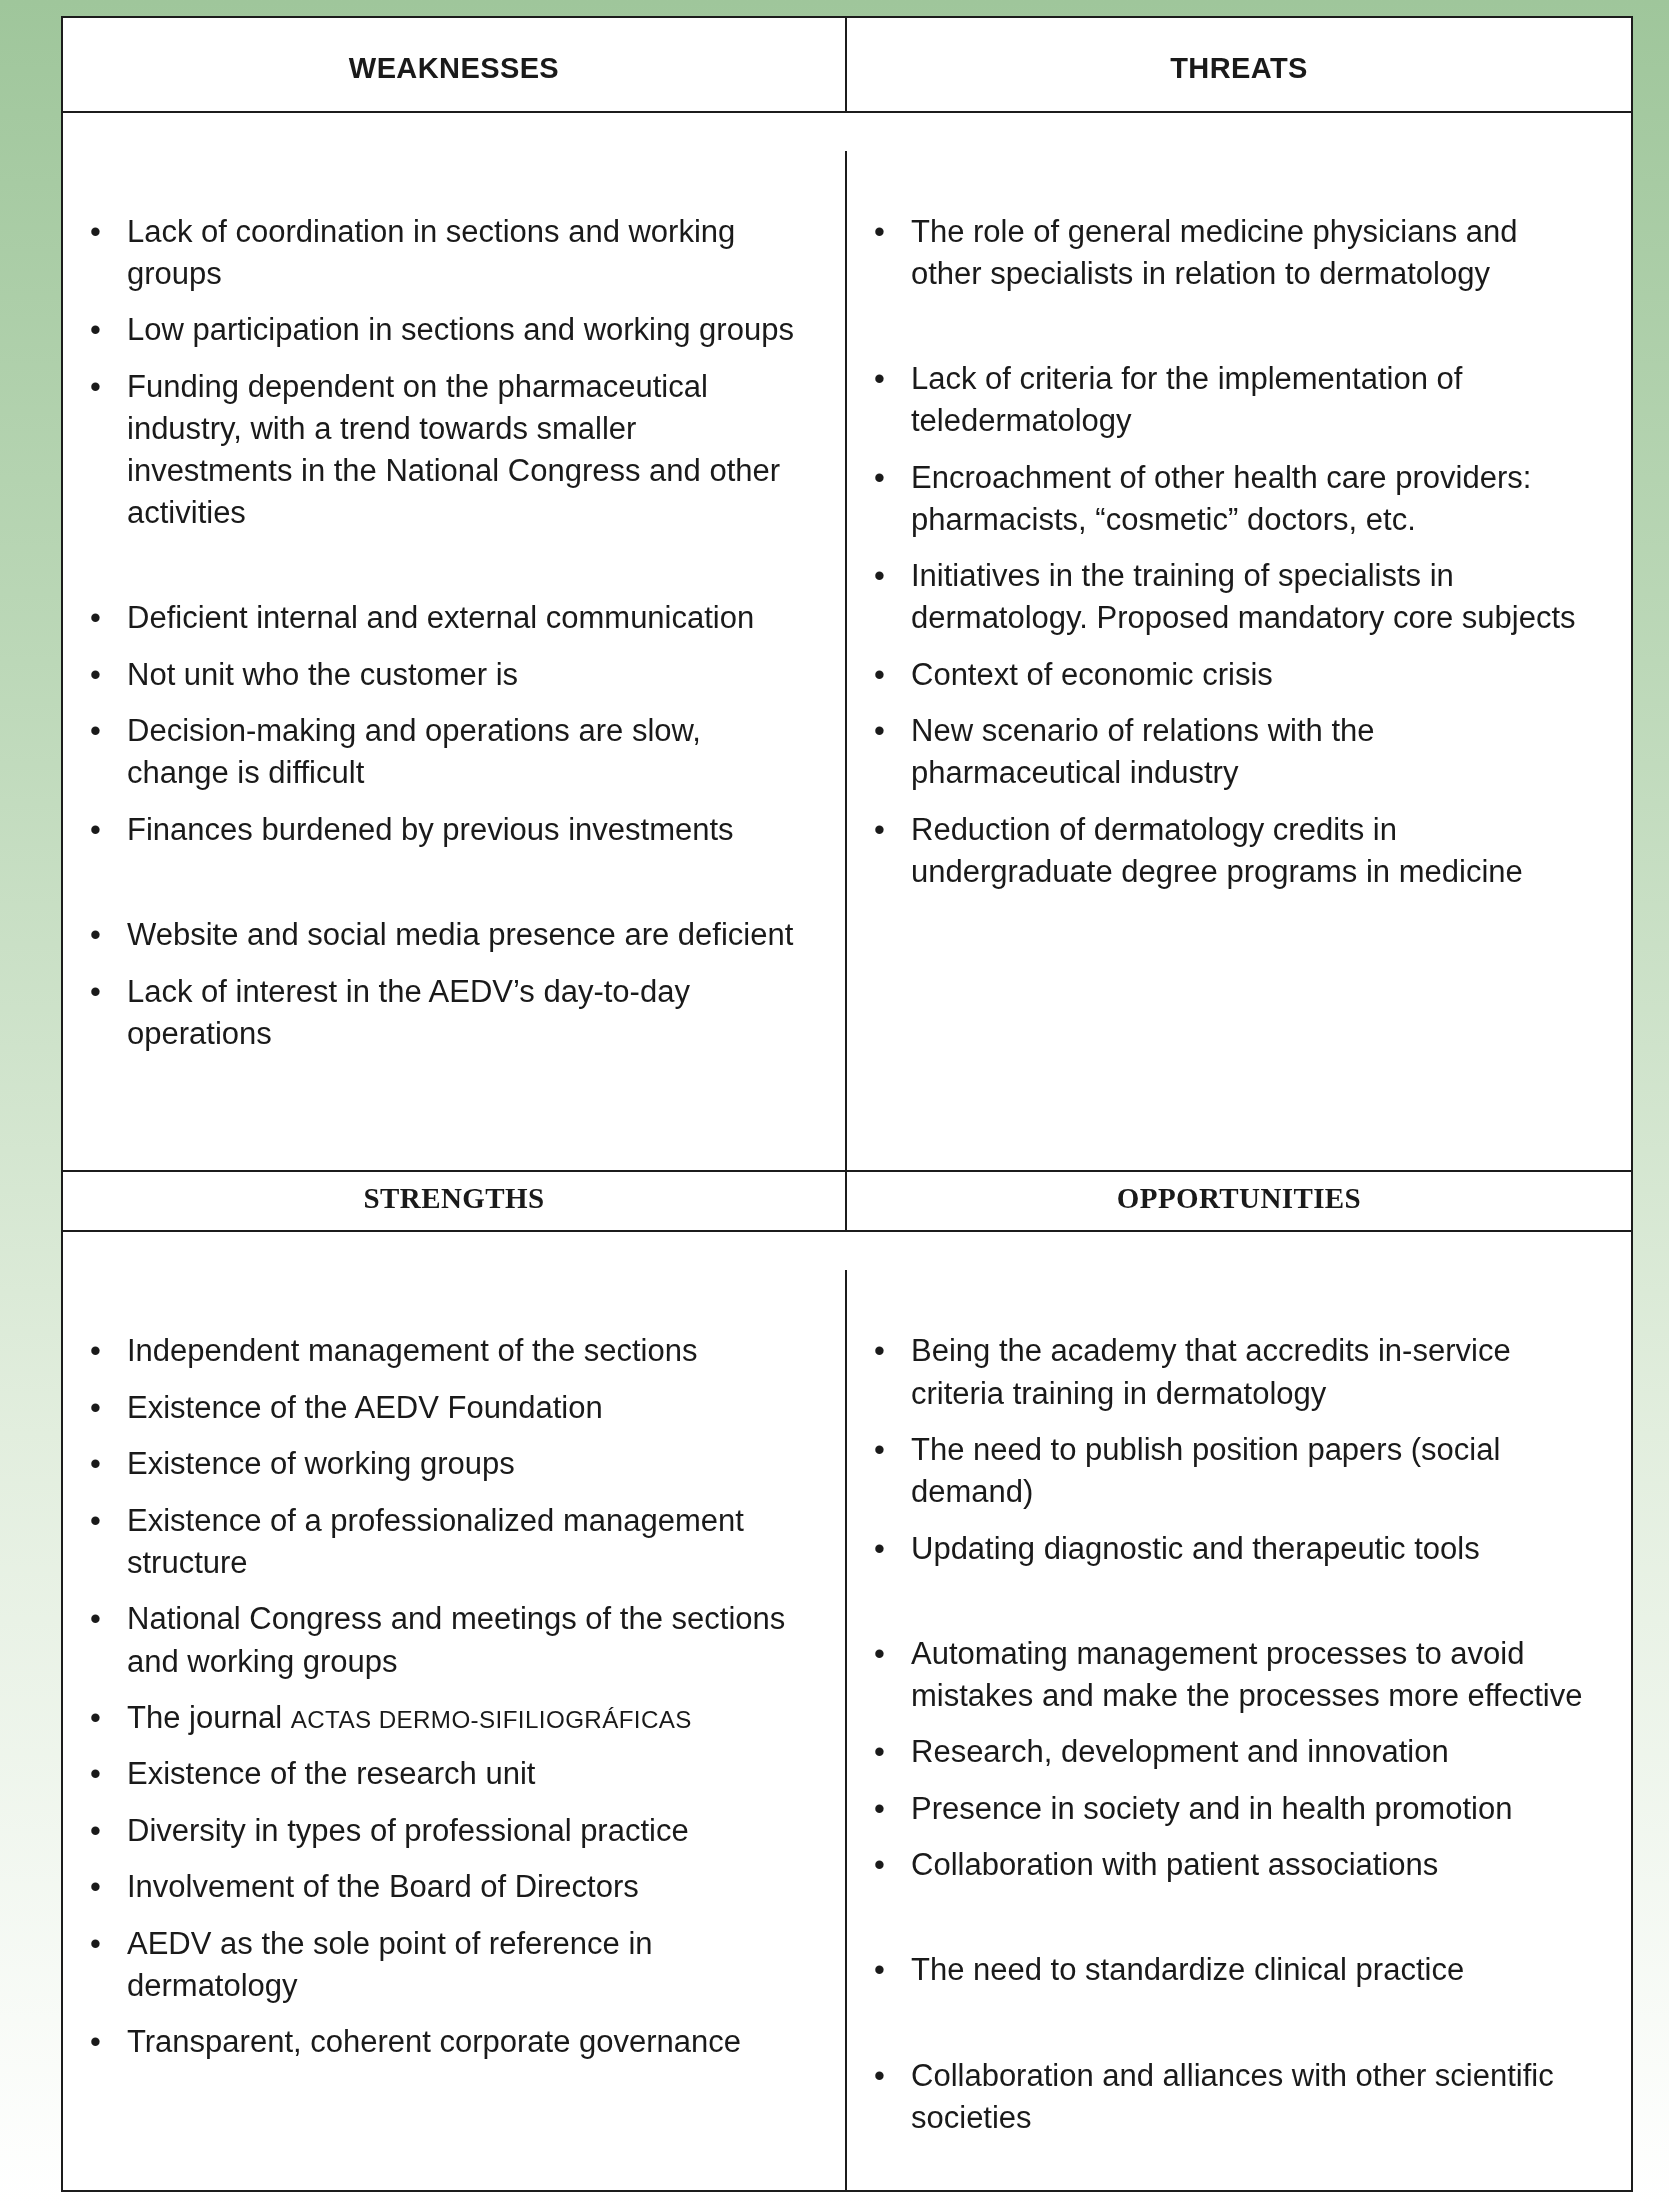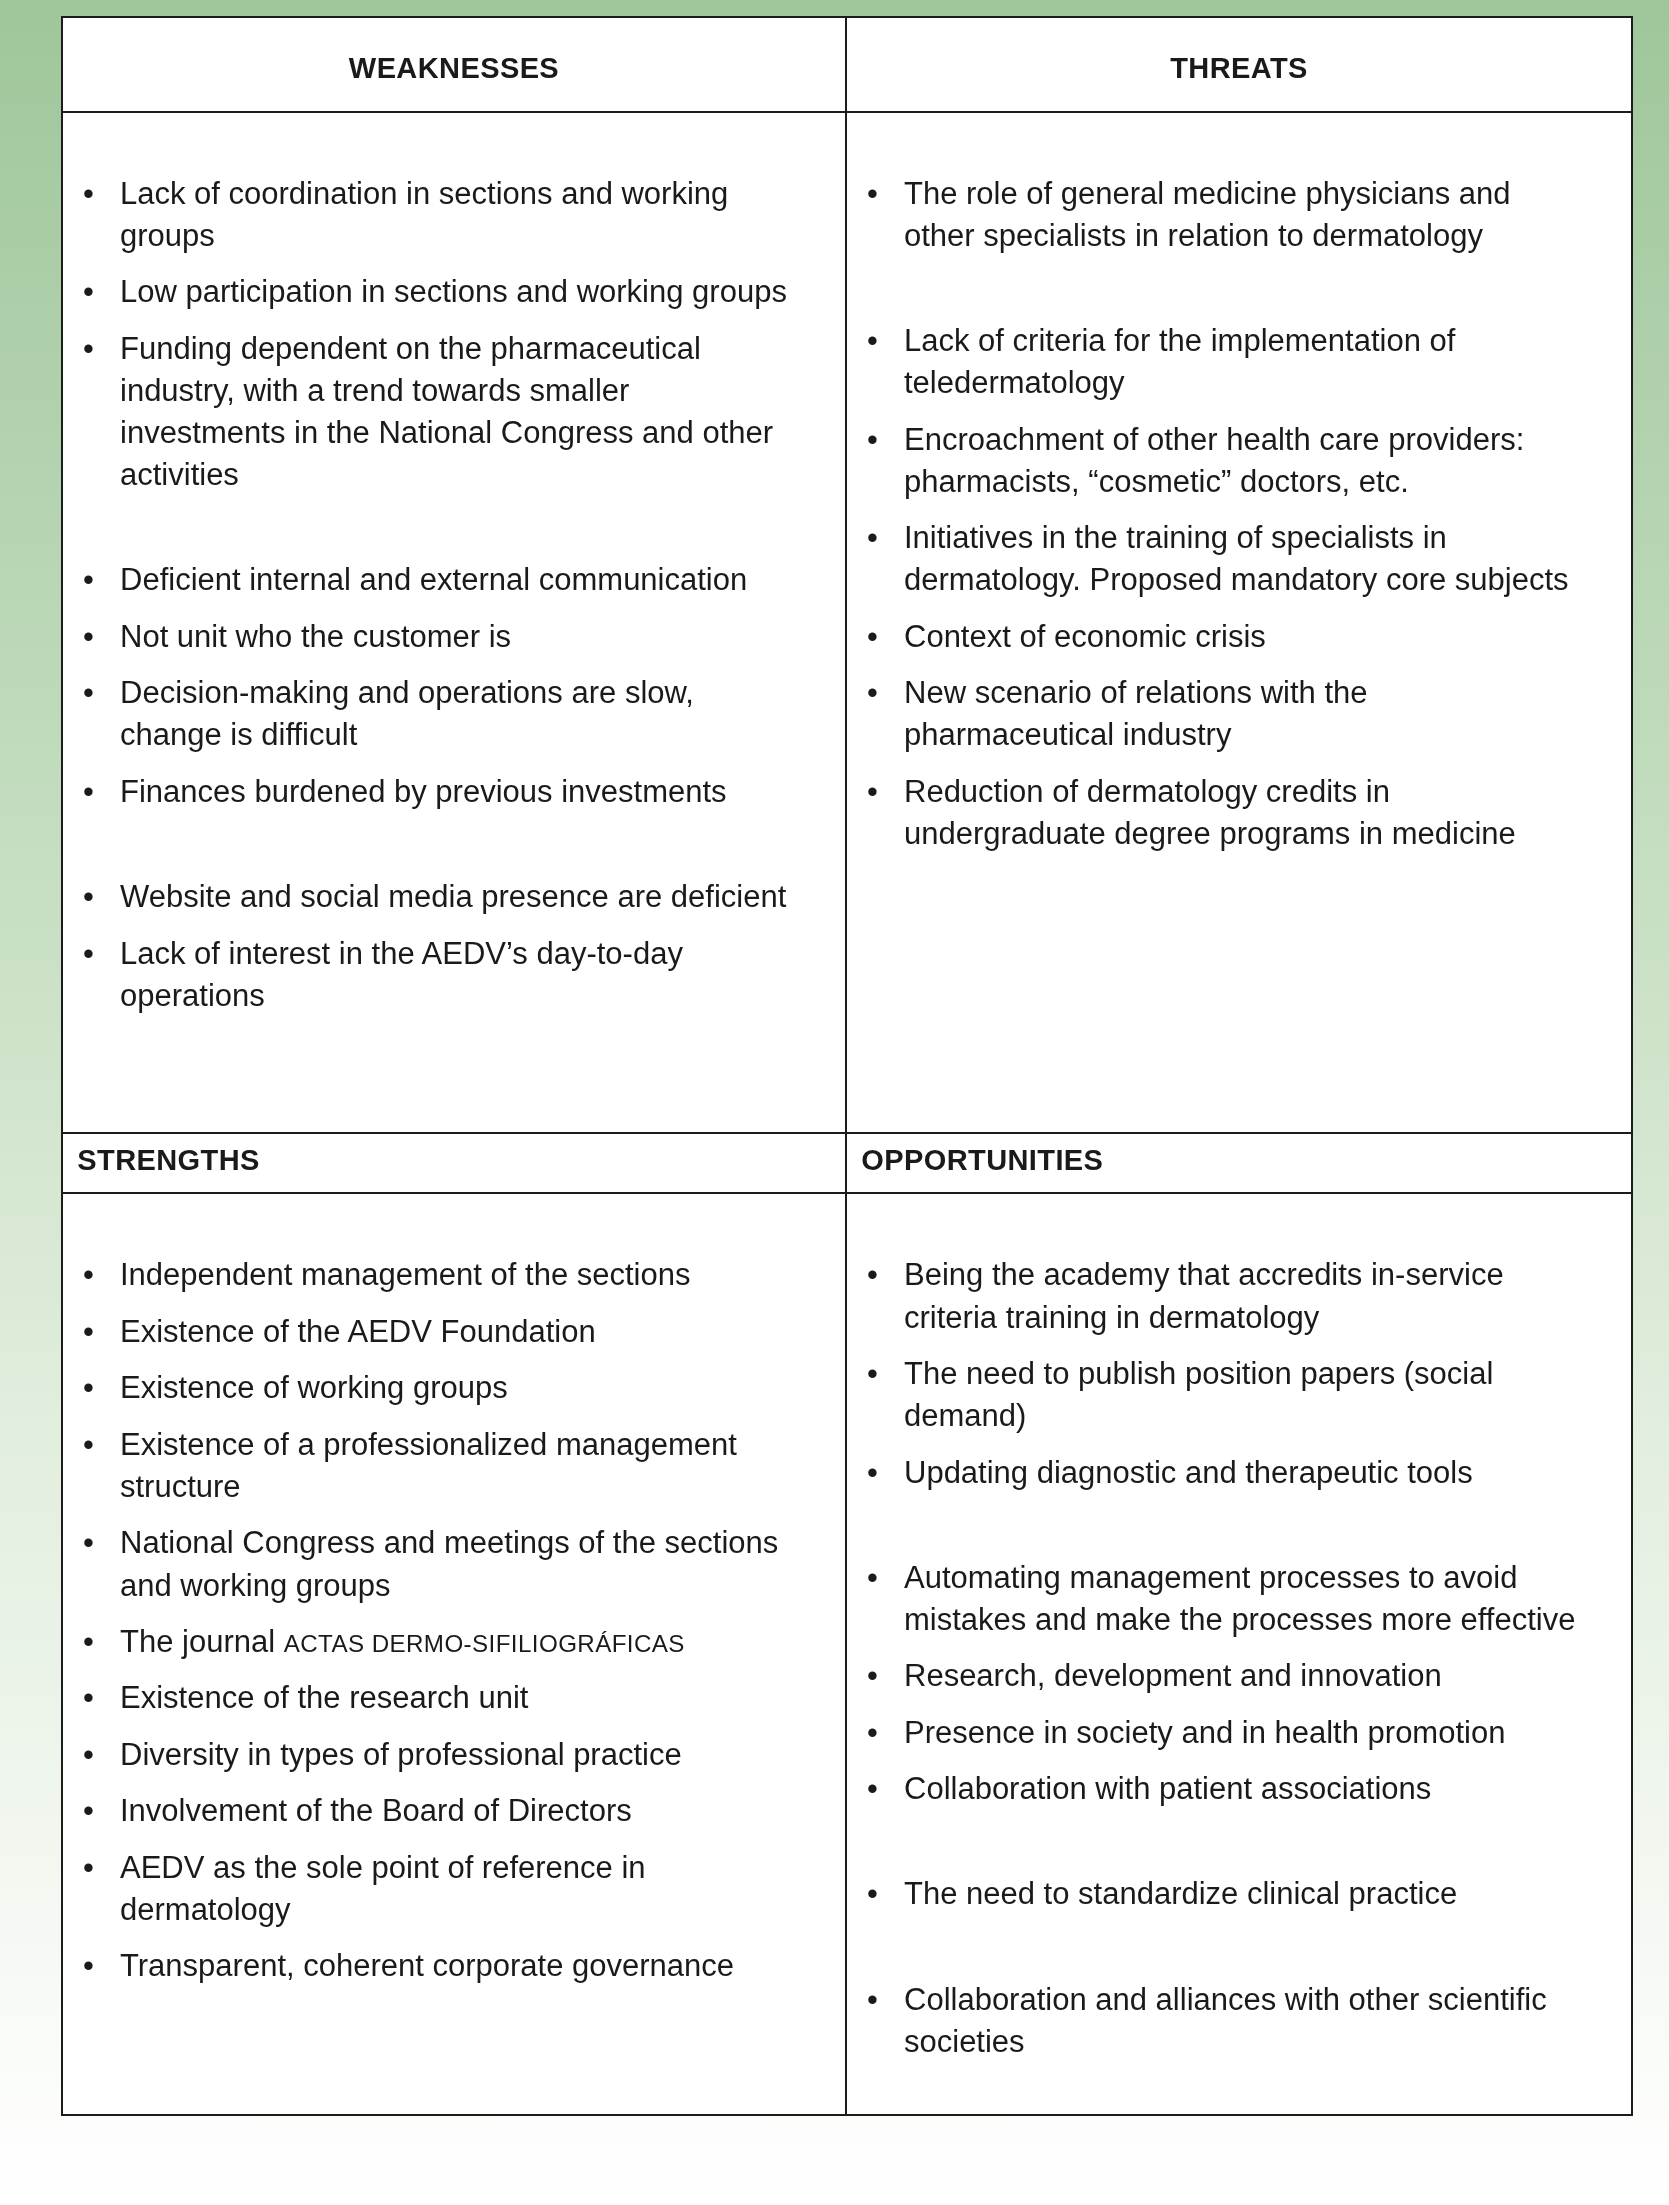--- a/index.html
+++ b/index.html
@@ -36,29 +36,32 @@
   }
   .head-cell {
     border-bottom: 2.1px solid #1c1c1c;
     padding: 34px 14.3px 26px 14.3px;
     text-align: center;
   }
   .head2-cell {
     border-top: 2.1px solid #1c1c1c;
     border-bottom: 2.1px solid #1c1c1c;
     padding: 10px 14.3px 15.7px 14.3px;
+    text-align: center;
+    font-family: Liberation Serif, serif;
   }
   .q-title {
     margin: 0;
     font-size: 29px;
     font-weight: 700;
     letter-spacing: 0.4px;
   }
   .body-cell {
-    padding: 60px 46px 31px 17px;
+    padding: 60px 46px 31px 24px;
+    margin-top: 38px;
   }
   .body-cell.row1 { min-height: 1019px; }
   .body-cell.row2 { min-height: 920px; }
   ul.q-list {
     list-style: none;
     margin: 0;
     padding: 0;
     font-size: 31px;
     line-height: 1.36;
   }

